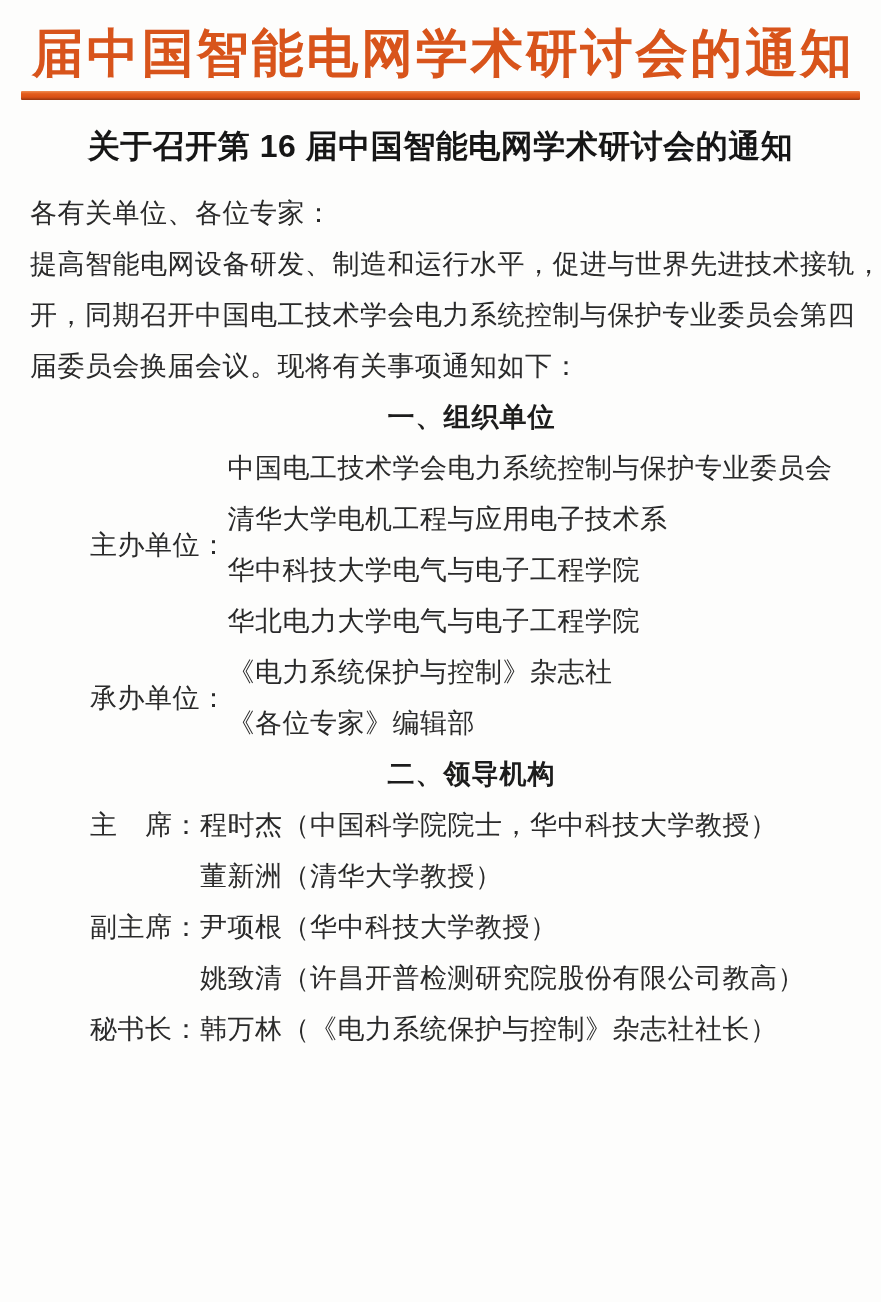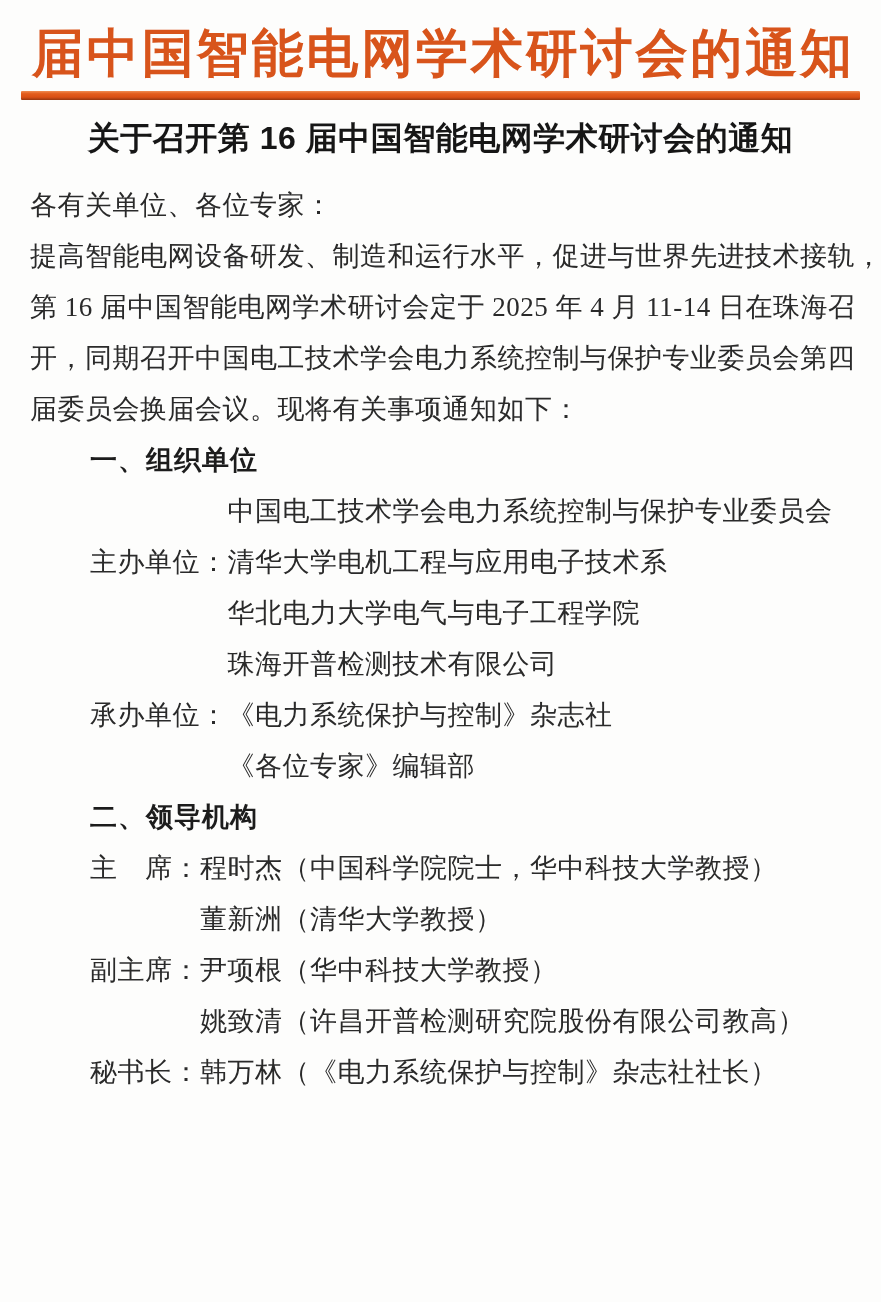--- a/index.html
+++ b/index.html
@@ -34,21 +34,21 @@
     height: 9px;
     background: linear-gradient(to bottom,
       #f08c52 0%,
       #e35d1d 30%,
       #da4f14 68%,
       #953710 100%);
     border-radius: 1px;
   }
   
   .doc-title {
-    margin-top: 15px;
+    margin-top: 23px;
     text-align: center;
     font-size: 32px;
     line-height: 46px;
     font-weight: 700;
     color: #161616;
     font-family: "Liberation Sans", "DejaVu Sans", sans-serif;
     letter-spacing: 0.5px;
   }
   
   .body {
@@ -59,20 +59,21 @@
     letter-spacing: 0.5px;
   }
   .line { white-space: nowrap; }
   .first-indent { text-indent: 64px; }
   .section-heading {
     padding-left: 60px;
     font-weight: 700;
     color: #1c1c1c;
     font-family: "Liberation Sans", "DejaVu Sans", sans-serif;
     letter-spacing: 1px;
+    text-align: center;
   }
   .entry {
     display: flex;
     align-items: center;
     padding-left: 60px;
   }
   .entry-label {
     flex: none;
     white-space: pre;
   }
@@ -88,39 +89,38 @@
 
   <div class="rule"></div>
 
   <div class="doc-title">关于召开第 16 届中国智能电网学术研讨会的通知</div>
 
   <div class="body">
 
     <div class="line">各有关单位、各位专家：</div>
 
     <div class="line">提高智能电网设备研发、制造和运行水平，促进与世界先进技术接轨，</div>
-    <div class="line">第 16 届中国智能电网学术研讨会定于 2025 年 4 月 11-14 日在珠海召</div>
     <div class="line">开，同期召开中国电工技术学会电力系统控制与保护专业委员会第四</div>
     <div class="line">届委员会换届会议。现将有关事项通知如下：</div>
 
     <div class="line section-heading">一、组织单位</div>
 
     <div class="entry">
       <span class="entry-label">主办单位：</span>
       <span class="entry-items">
         <span class="item line" style="display:block">中国电工技术学会电力系统控制与保护专业委员会</span>
         <span class="item line" style="display:block">清华大学电机工程与应用电子技术系</span>
+        <span class="item line" style="display:block">华中科技大学电气与电子工程学院</span>
         <span class="item line" style="display:block">华北电力大学电气与电子工程学院</span>
       </span>
     </div>
 
     <div class="entry">
       <span class="entry-label">承办单位：</span>
       <span class="entry-items">
-        <span class="item line" style="display:block">珠海开普检测技术有限公司</span>
         <span class="item line" style="display:block">《电力系统保护与控制》杂志社</span>
         <span class="item line" style="display:block">《各位专家》编辑部</span>
       </span>
     </div>
 
     <div class="line section-heading">二、领导机构</div>
 
     <div class="entry">
       <span class="entry-label">主　席：</span>
       <span class="entry-items">

